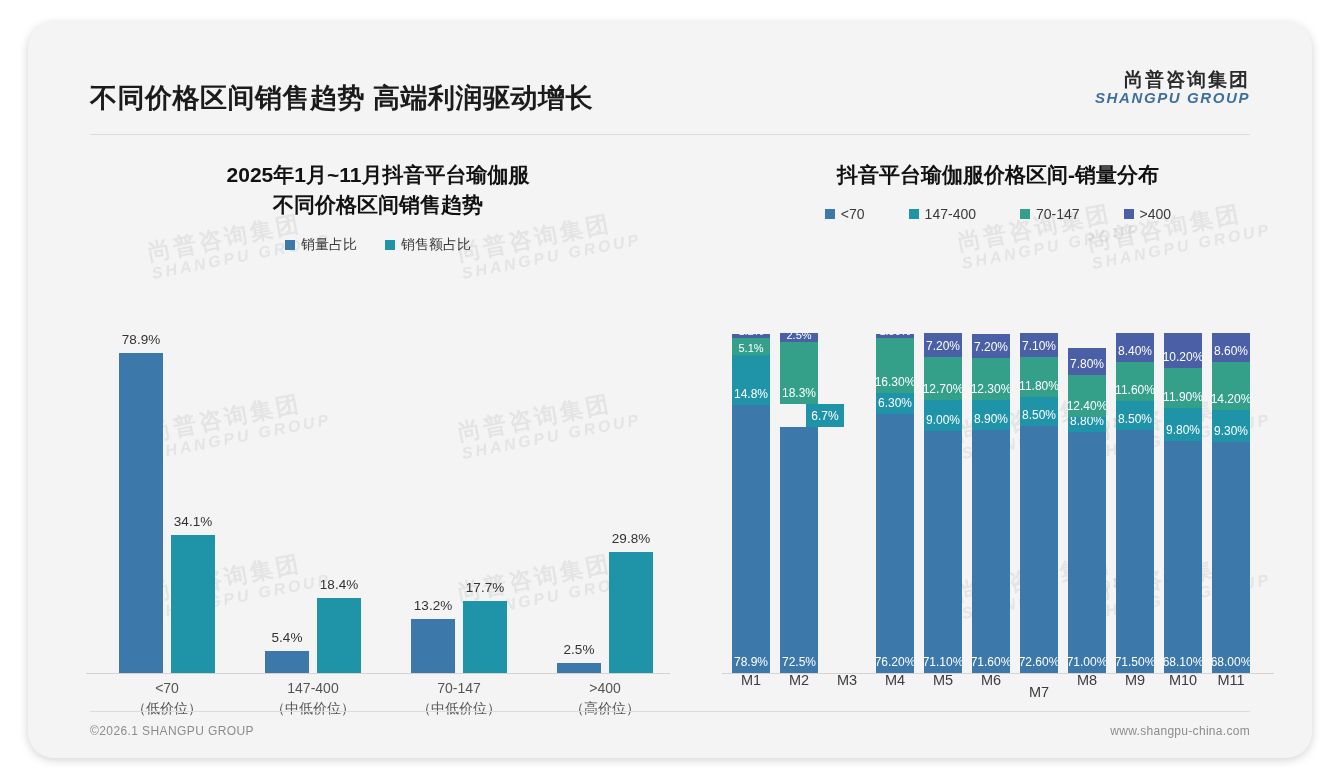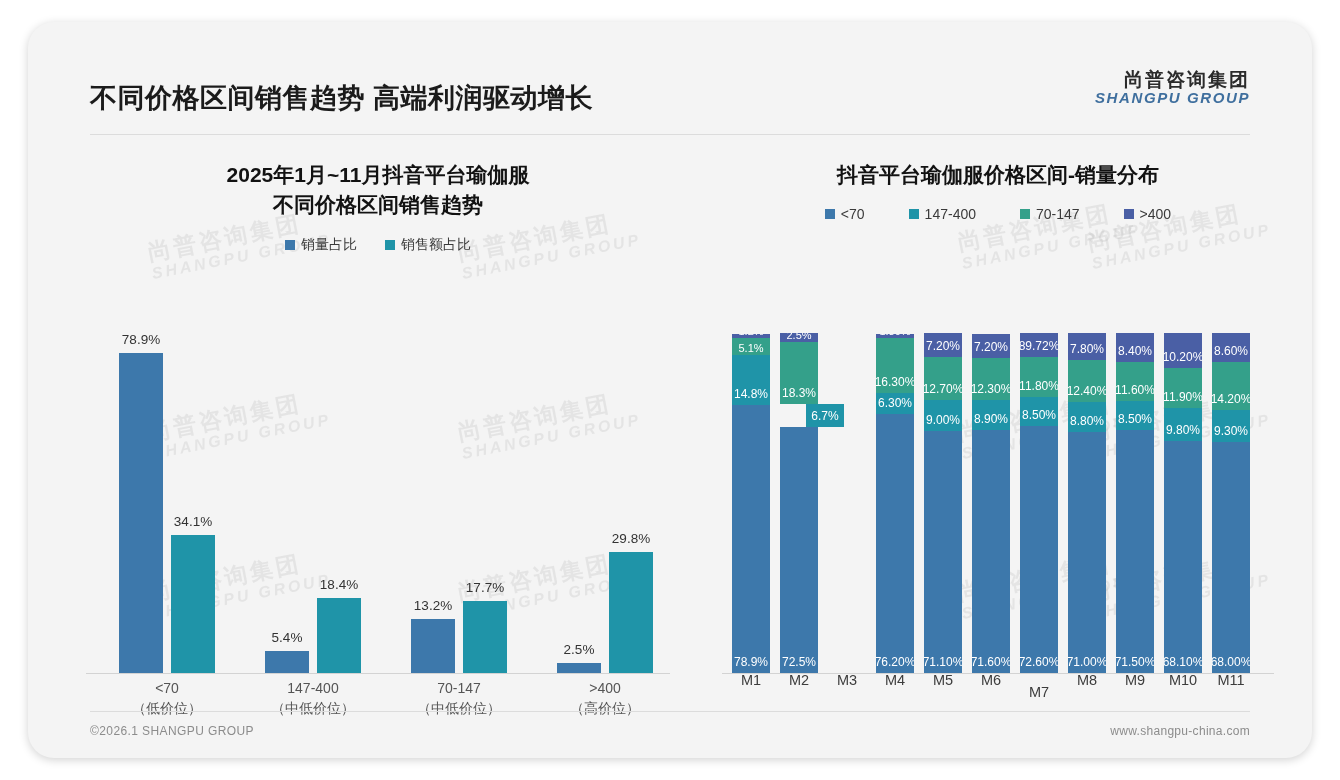--- a/index.html
+++ b/index.html
@@ -478,41 +478,41 @@
             <div class="seg" style="height: 30px; background: rgb(31, 148, 168);">
               <span class="seg-label">8.90%</span>
             </div>
             <div class="seg" style="height: 243px; background: rgb(61, 120, 171);">
               <span class="seg-label">71.60%</span>
             </div>
           </div>
           <div class="month-label" style="left: 247px;">M6</div>
           <div class="stack" style="left: 298px; width: 38px;">
             <div class="seg" style="height: 24px; background: rgb(74, 95, 165);">
-              <span class="seg-label">89.72%</span>
+              <span class="seg-label">7.10%</span>
             </div>
             <div class="seg" style="height: 40px; background: rgb(52, 160, 138);">
               <span class="seg-label">11.80%</span>
             </div>
             <div class="seg" style="height: 29px; background: rgb(31, 148, 168);">
               <span class="seg-label">8.50%</span>
             </div>
             <div class="seg" style="height: 247px; background: rgb(61, 120, 171);">
               <span class="seg-label">72.60%</span>
             </div>
           </div>
           <div class="month-label" style="left: 295px; margin-top: 12px;">M7</div>
           <div class="stack" style="left: 346px; width: 38px;">
             <div class="seg" style="height: 27px; background: rgb(74, 95, 165);">
               <span class="seg-label">7.80%</span>
             </div>
             <div class="seg" style="height: 42px; background: rgb(52, 160, 138);">
               <span class="seg-label">12.40%</span>
             </div>
-            <div class="seg" style="height: 30px; background: rgb(31, 148, 168);">
+            <div class="seg" style="height: 15px; background: rgb(31, 148, 168);">
               <span class="seg-label">8.80%</span>
             </div>
             <div class="seg" style="height: 241px; background: rgb(61, 120, 171);">
               <span class="seg-label">71.00%</span>
             </div>
           </div>
           <div class="month-label" style="left: 343px;">M8</div>
           <div class="stack" style="left: 394px; width: 38px;">
             <div class="seg" style="height: 29px; background: rgb(74, 95, 165);">
               <span class="seg-label">8.40%</span>

